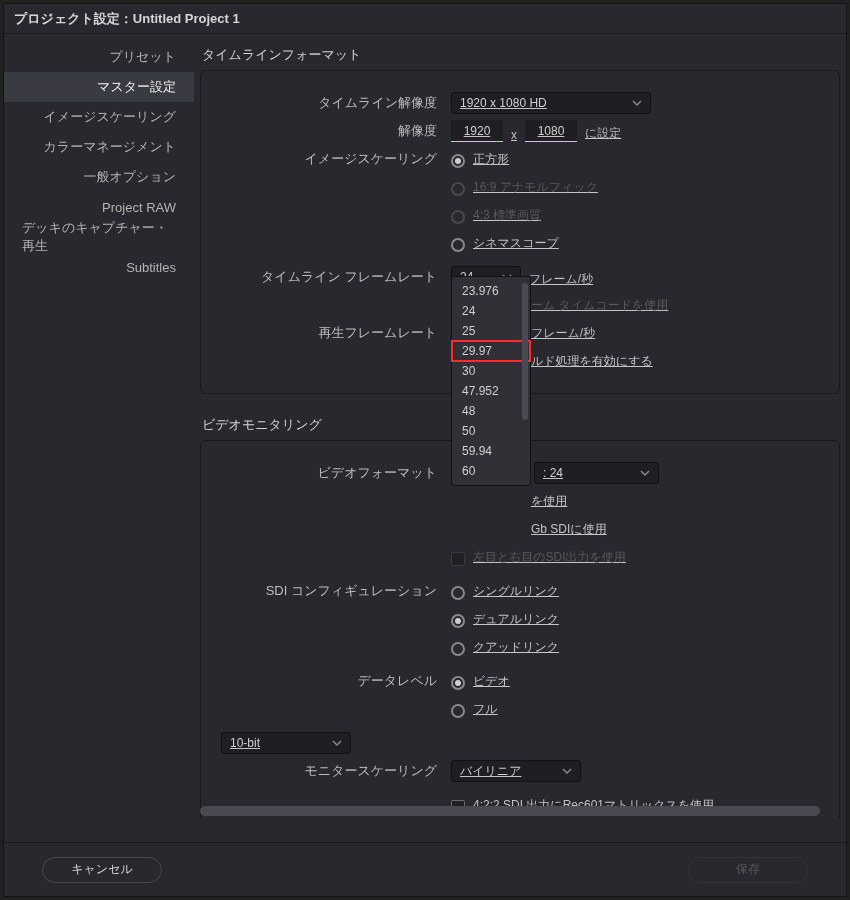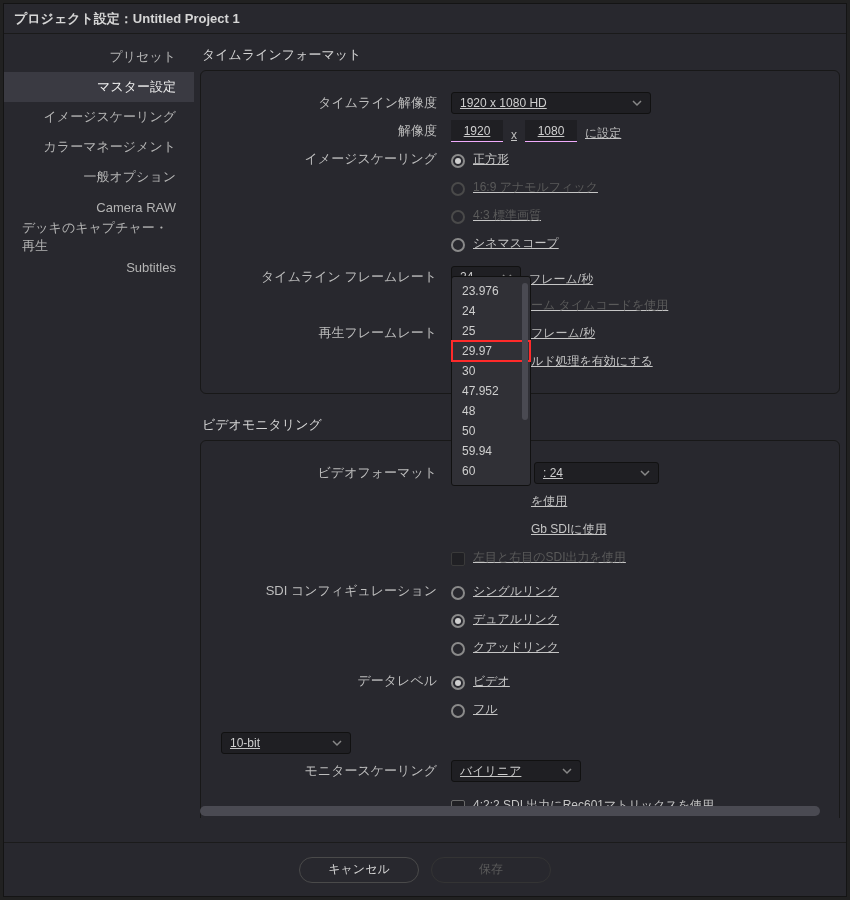--- a/index.html
+++ b/index.html
@@ -211,21 +211,21 @@
   .dditem.highlight {
     outline: 2px solid #ff2a2a;
     outline-offset: -1px;
   }
   
   .footer {
     flex: none;
     height: 54px;
     display: flex;
     align-items: center;
-    justify-content: center;
+    justify-content: space-between;
     gap: 12px;
     padding: 0 38px;
     border-top: 1px solid #1b1b1b;
     margin-top: 24px;
   }
   .btn {
     height: 26px;
     width: 120px;
     border-radius: 13px;
     border: 1px solid #4a4a4a;
@@ -272,21 +272,21 @@
       <div class="side-item">
           <span>イメージスケーリング</span>
         </div>
       <div class="side-item">
           <span>カラーマネージメント</span>
         </div>
       <div class="side-item">
           <span>一般オプション</span>
         </div>
       <div class="side-item">
-          <span>Camera RAW</span>
+          <span>Project RAW</span>
         </div>
       <div class="side-item">
           <span>デッキのキャプチャー・再生</span>
         </div>
       <div class="side-item">
           <span>Subtitles</span>
         </div>
     </div>
 
     <div class="main">

